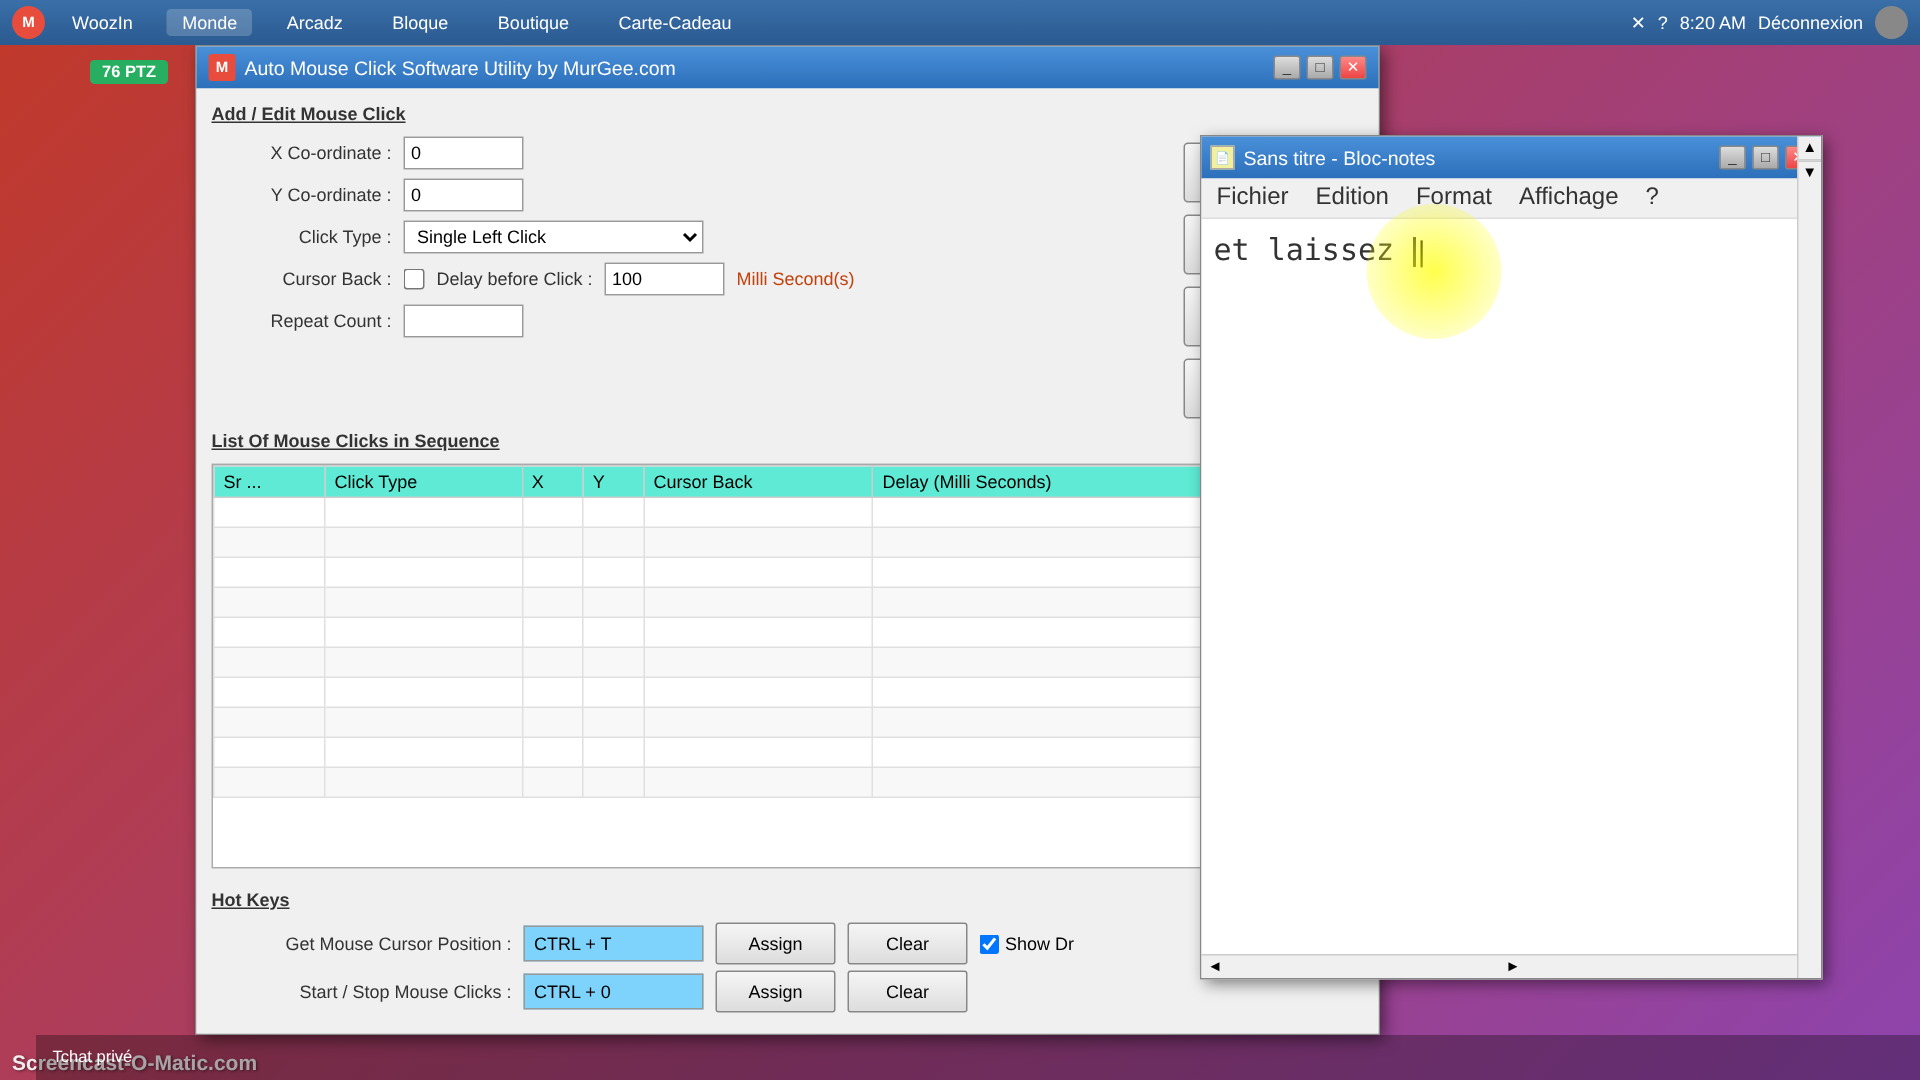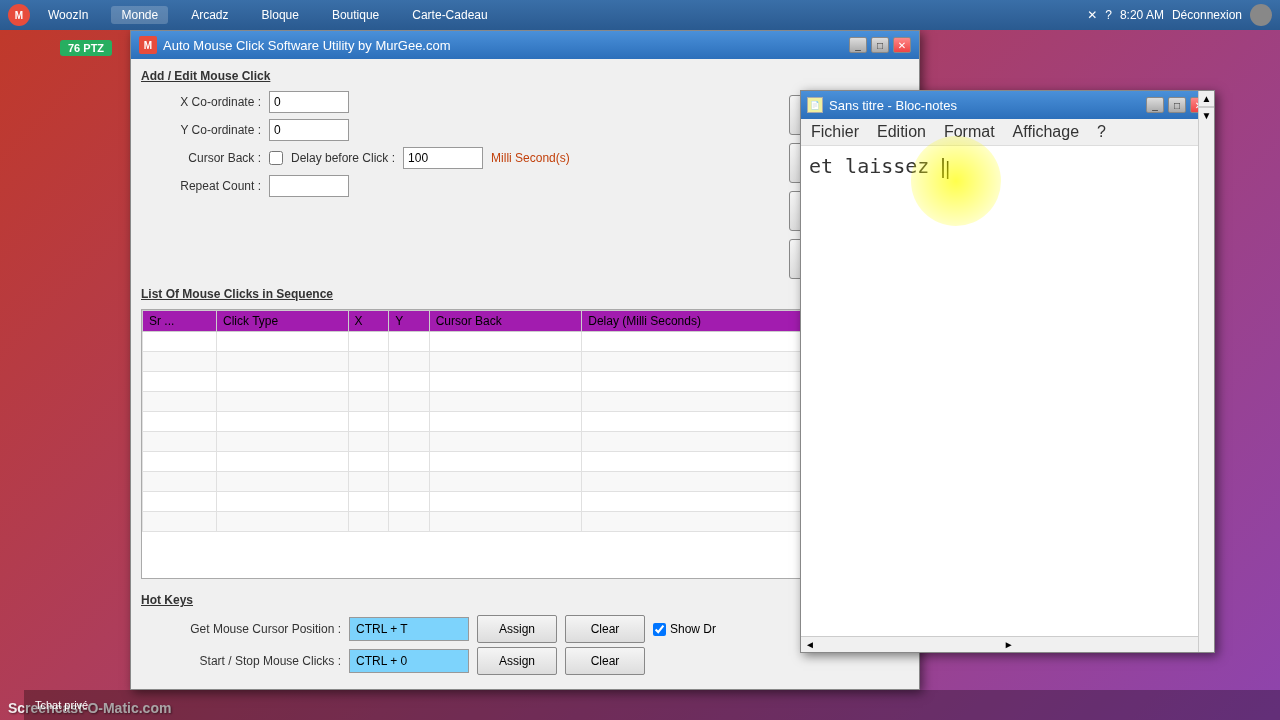--- a/index.html
+++ b/index.html
@@ -188,21 +188,21 @@
       background: white;
       height: 270px;
       overflow-y: auto;
     }
     table {
       width: 100%;
       border-collapse: collapse;
       font-size: 12px;
     }
     th {
-      background: #a21caf;
+      background: #5eead4;
       border: 1px solid #ccc;
       padding: 3px 6px;
       text-align: left;
       font-weight: normal;
     }
     td {
       border: 1px solid #e0e0e0;
       padding: 2px 6px;
       height: 20px;
     }
@@ -388,20 +388,29 @@
         <div class="form-row">
           <span class="form-label">X Co-ordinate :</span>
           <input type="text" class="form-input" value="0" style="">
         </div>
 
         <div class="form-row">
           <span class="form-label">Y Co-ordinate :</span>
           <input type="text" class="form-input" value="0" style="">
         </div>
 
+        <div class="form-row">
+          <span class="form-label">Click Type :</span>
+          <select class="form-select">
+            <option>Single Left Click</option>
+            <option>Double Left Click</option>
+            <option>Right Click</option>
+            <option>Middle Click</option>
+          </select>
+        </div>
 
         <div class="form-row">
           <span class="form-label">Cursor Back :</span>
           <input type="checkbox" class="form-checkbox" style="">
           <span class="form-label" style="min-width:auto; text-align:left;">Delay before Click :</span>
           <input type="text" class="delay-input" value="100" style="">
           <span class="ms-label">Milli Second(s)</span>
         </div>
 
         <div class="form-row">

